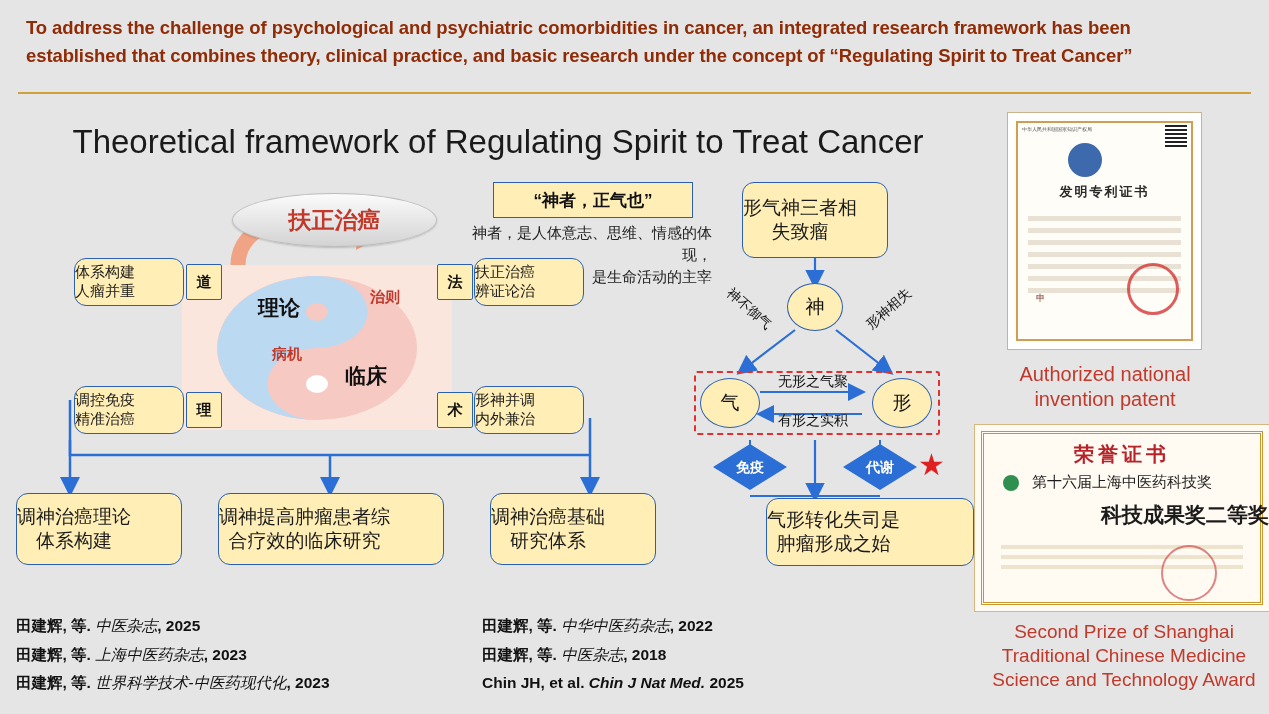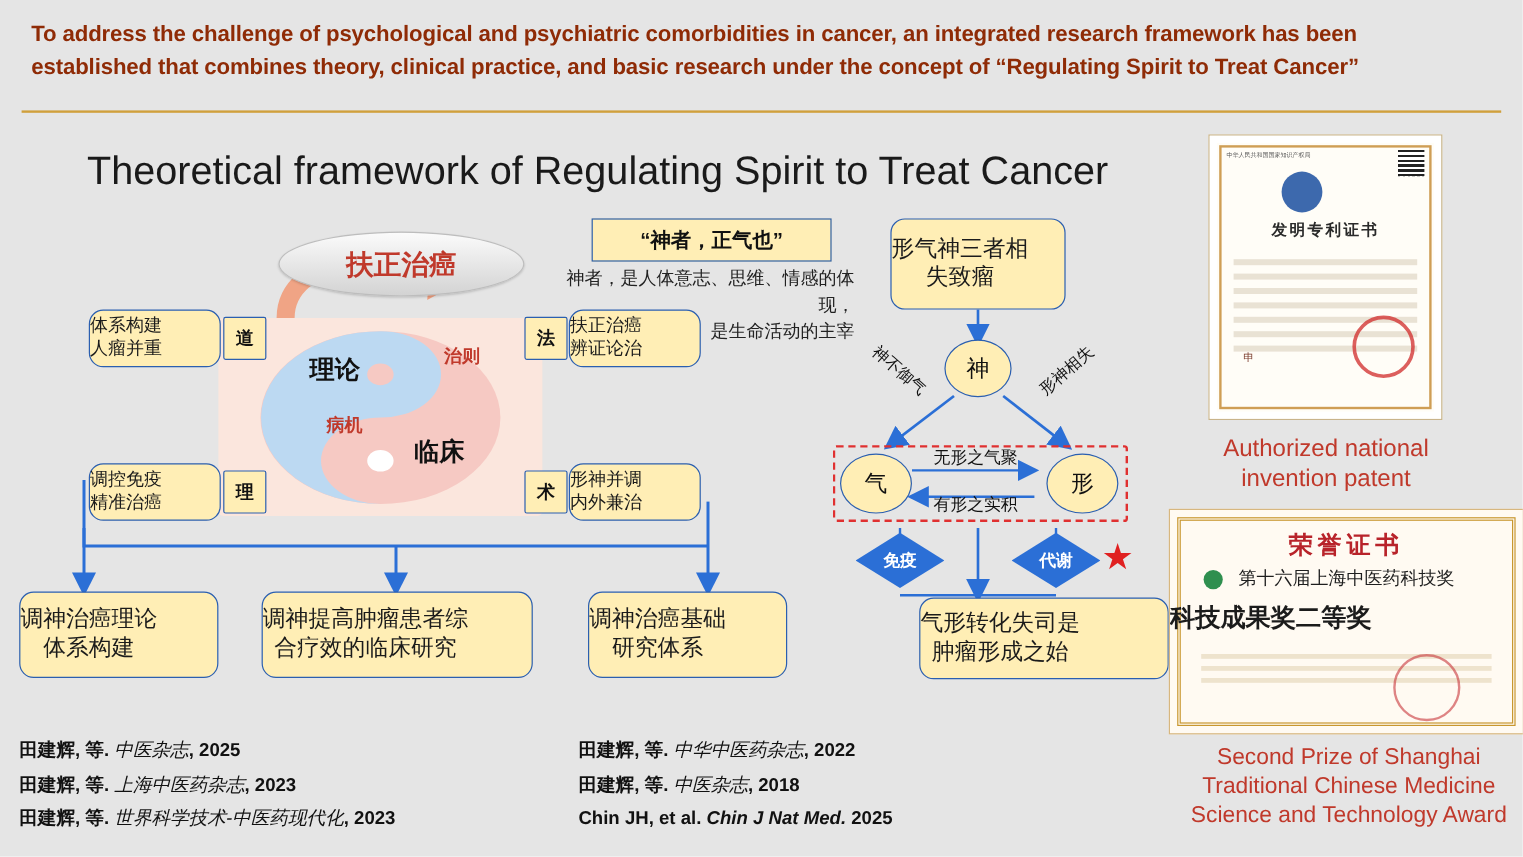--- a/index.html
+++ b/index.html
@@ -412,21 +412,21 @@
   <div class="cert-caption" style="left:980px; top:362px; width:250px;">
     <div>Authorized national</div>
     <div>invention patent</div>
   </div>
 
   <div class="cert-award">
     <div style="position:absolute;left:6px;top:6px;right:6px;bottom:6px;border:3px double #c8972f;box-sizing:border-box;"></div>
     <div style="position:absolute;left:0;right:0;top:16px;text-align:center;font-size:20px;font-weight:bold;color:#b8232a;letter-spacing:4px;">荣誉证书</div>
     <div style="position:absolute;left:0;right:0;top:48px;text-align:center;font-size:15px;color:#1e1e1e;">第十六届上海中医药科技奖</div>
     <div style="position:absolute;left:28px;top:50px;width:16px;height:16px;border-radius:50%;background:#2f8f4f;"></div>
-    <div style="position:absolute;left:0;right:0;top:76px;text-align:left;font-size:21px;font-weight:bold;color:#1b1b1b;font-family:'Liberation Serif',serif;">科技成果奖二等奖</div>
+    <div style="position:absolute;left:0;right:0;top:76px;text-align:right;font-size:21px;font-weight:bold;color:#1b1b1b;font-family:'Liberation Serif',serif;">科技成果奖二等奖</div>
     <div style="position:absolute;left:26px;top:114px;right:26px;">
       <div style="height:4px;background:#eee3cd;margin:6px 0;"></div>
       <div style="height:4px;background:#eee3cd;margin:6px 0;"></div>
       <div style="height:4px;background:#eee3cd;margin:6px 0;"></div>
     </div>
     <div style="position:absolute;right:52px;bottom:10px;width:52px;height:52px;border-radius:50%;border:2px solid #c8353a;opacity:.6;"></div>
   </div>
   <div class="cert-caption" style="left:965px; top:620px; width:318px; font-size:19px;">
     <div>Second Prize of Shanghai</div>
     <div>Traditional Chinese Medicine</div>

